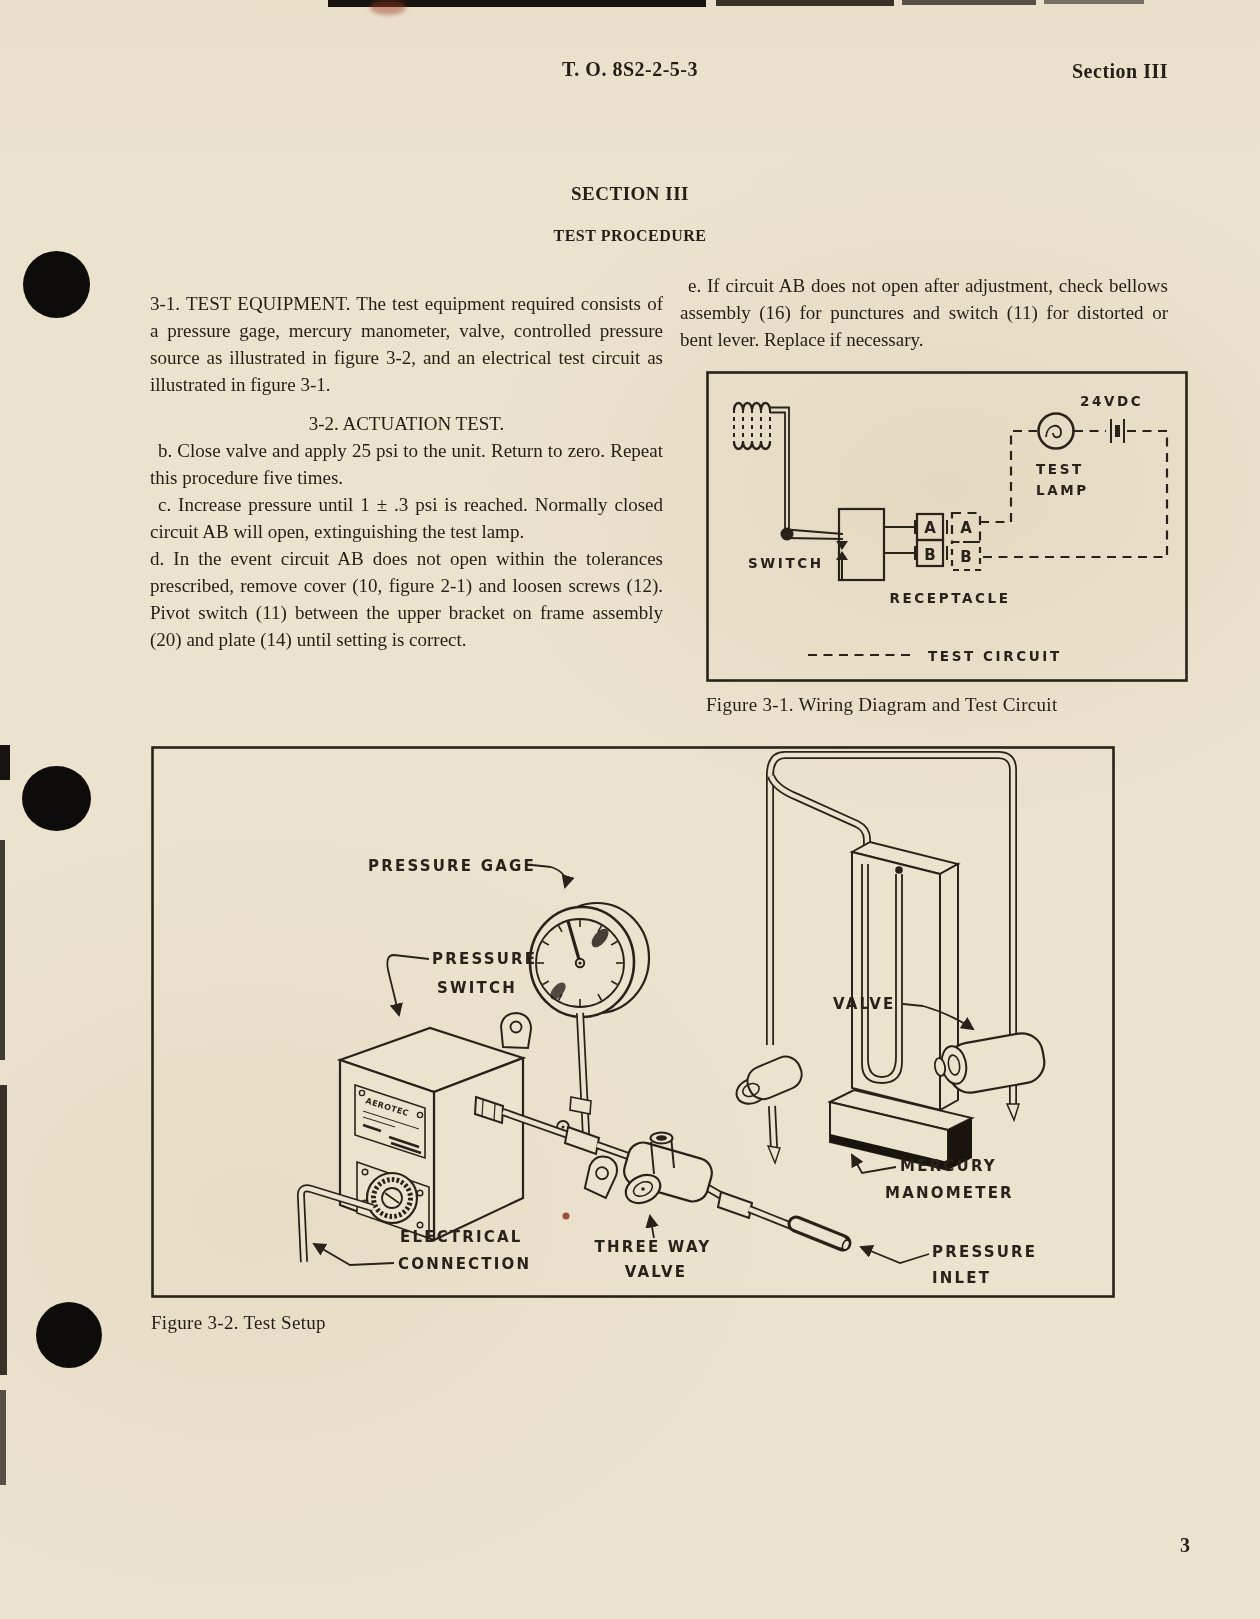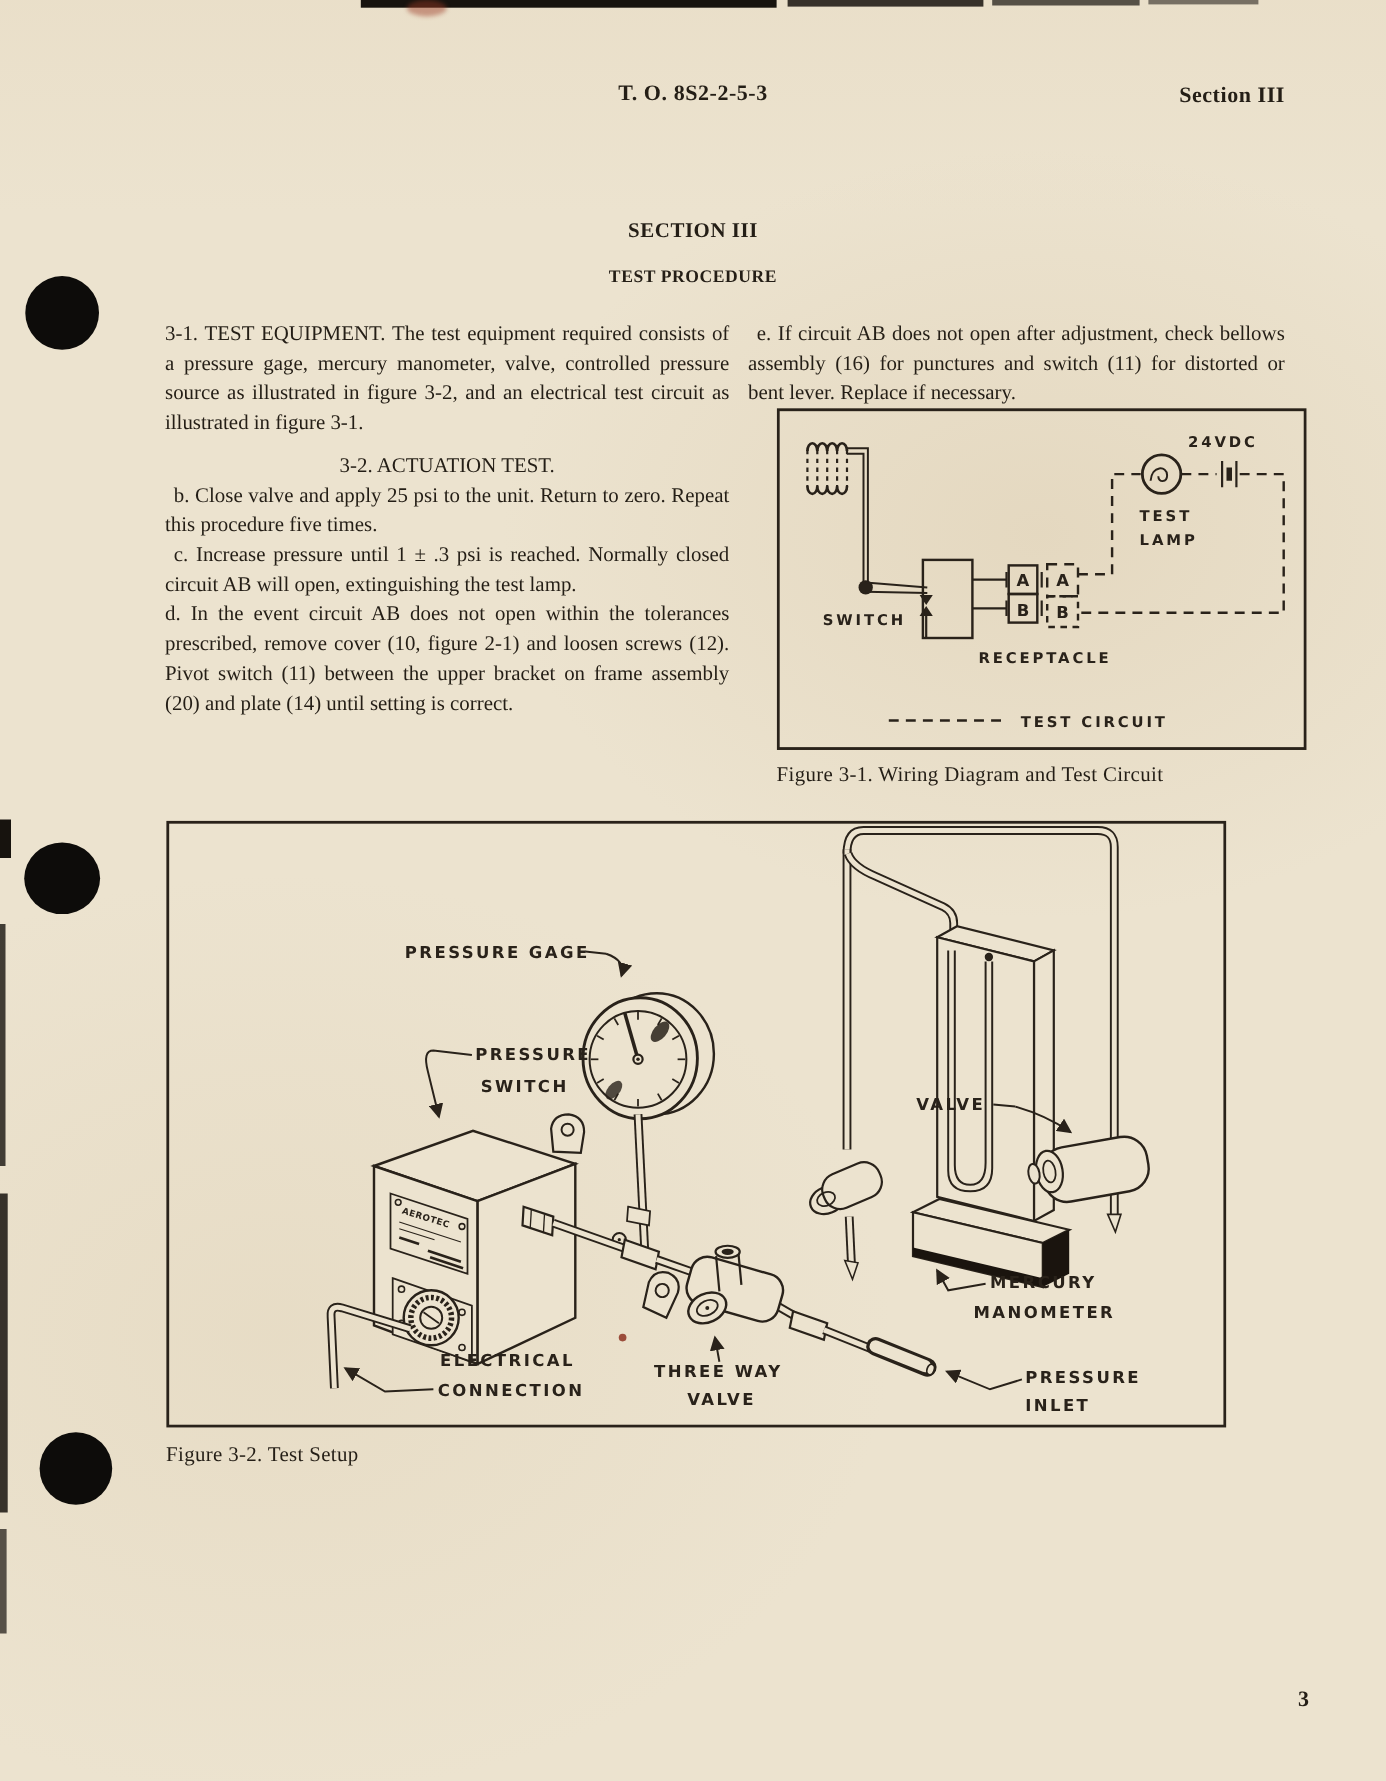--- a/index.html
+++ b/index.html
@@ -6,21 +6,21 @@
   body{
     width:1260px;height:1619px;position:relative;overflow:hidden;
     background:#ece3cf;
     background-image:
       radial-gradient(ellipse 700px 500px at 75% 30%, rgba(214,196,164,.35), rgba(0,0,0,0) 70%),
       radial-gradient(ellipse 800px 600px at 20% 75%, rgba(219,204,175,.30), rgba(0,0,0,0) 70%),
       linear-gradient(180deg, rgba(226,211,184,.25), rgba(0,0,0,0) 12%);
     font-family:"Liberation Serif", serif;color:#241e16;
   }
   .abs{position:absolute;}
-  .hdr{font-weight:bold;font-size:20px;letter-spacing:.5px;margin-top:16px;}
+  .hdr{font-weight:bold;font-size:20px;letter-spacing:.5px;}
   .center{text-align:center;}
   .bodycol{font-size:19px;line-height:27px;text-align:justify;}
   .bodycol p{margin:0;}
   .item{text-indent:8px;}
   .sp{height:12px;}
   .caption{font-size:19px;font-weight:bold;letter-spacing:.3px;}
   .hole{position:absolute;background:#0d0c0a;border-radius:50%;}
   .edge{position:absolute;background:#17130e;}
   svg text{font-family:"DejaVu Sans","Liberation Sans",sans-serif;font-weight:bold;fill:#29221a;}
   .lbl{font-size:15px;letter-spacing:2.2px;}
@@ -58,21 +58,21 @@
 
 <div class="abs bodycol" style="left:150px;top:290px;width:513px;">
   <p>3-1.  TEST EQUIPMENT.  The test equipment required consists of a pressure gage,  mercury manometer, valve,  controlled pressure source as illustrated in figure 3-2, and an electrical test circuit as illustrated in figure 3-1.</p>
   <div class="sp"></div>
   <p style="text-align:center;">3-2.  ACTUATION TEST.</p>
   <p class="item">b.  Close valve and apply 25 psi to the unit.  Return to zero.  Repeat this procedure five times.</p>
   <p class="item">c.  Increase pressure until 1 ± .3 psi is reached. Normally closed circuit AB will open, extinguishing the test lamp.</p>
   <p>d.  In the event circuit AB does not open within the tolerances prescribed, remove cover (10, figure 2-1) and loosen screws (12).  Pivot switch (11) between the upper bracket on frame assembly (20) and plate (14) until setting is correct.</p>
 </div>
 
-<div class="abs bodycol" style="left:680px;top:290px;width:488px;">
+<div class="abs bodycol" style="left:680px;top:272px;width:488px;">
   <p class="item">e.  If circuit AB does not open after adjustment,  check bellows assembly (16) for punctures and switch (11) for distorted or bent lever.  Replace if necessary.</p>
 </div>
 
 <svg class="abs" style="left:706px;top:371px;" width="482" height="311" viewBox="0 0 482 311">
   <defs>
     <marker id="ah1" viewBox="0 0 10 10" refX="8.5" refY="5" markerWidth="8" markerHeight="8" orient="auto-start-reverse">
       <path d="M0,0 L10,5 L0,10 z" fill="#29221a"></path>
     </marker>
   </defs>
   <rect x="1.5" y="1.5" width="479" height="308" class="ink" stroke-width="2.6"></rect>

